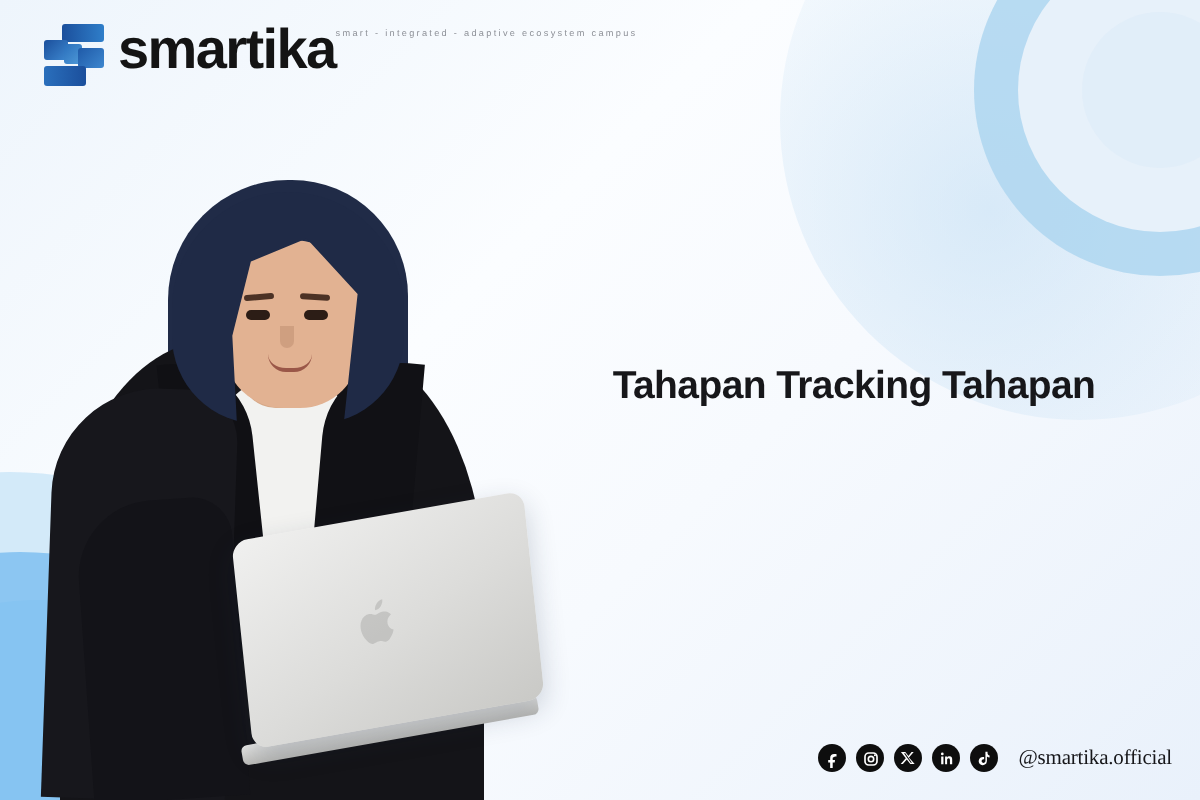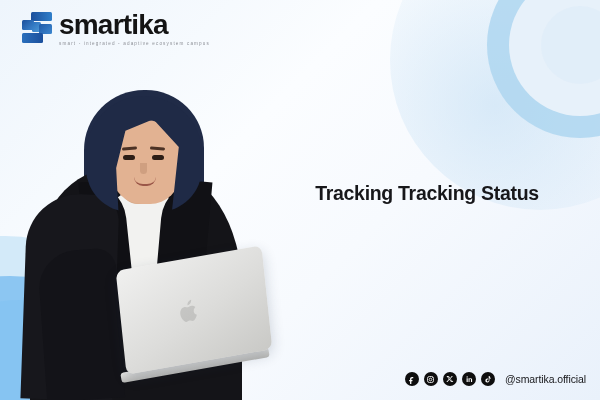--- a/index.html
+++ b/index.html
@@ -98,21 +98,21 @@
     z-index: 6;
   }
   .logo-mark { position: relative; width: 30px; height: 31px; flex: none; }
   .logo-mark span { position: absolute; display: block; border-radius: 1.5px; }
   .lm1 { left: 9px;  top: 0px;  width: 21px; height: 9px;  background: linear-gradient(90deg,#1b4f9c,#2f7ec9); }
   .lm2 { left: 0px;  top: 8px;  width: 12px; height: 10px; background: linear-gradient(135deg,#1b4f9c,#3d87cf); }
   .lm3 { left: 10px; top: 10px; width: 9px;  height: 10px; background: linear-gradient(135deg,#2a6fbc,#4f9ad8); }
   .lm4 { left: 17px; top: 12px; width: 13px; height: 10px; background: linear-gradient(135deg,#1f5aa8,#3d87cf); }
   .lm5 { left: 0px;  top: 21px; width: 21px; height: 10px; background: linear-gradient(90deg,#2a6fbc,#1b4f9c); }
 
-  .logo-text { display: flex; flex-direction: column; }
+  .logo-text { display: flex; flex-direction: row; }
   .logo-word {
     font-size: 28px;
     font-weight: 700;
     letter-spacing: -.8px;
     color: #141414;
     line-height: 28px;
     margin-top: -1px;
   }
   .logo-tag {
     font-size: 4.6px;
@@ -333,20 +333,21 @@
     justify-content: center;
     flex: none;
   }
   .social-icon svg { display: block; }
   .handle {
     margin-left: 5px;
     font-size: 10.5px;
     color: #17171a;
     letter-spacing: -.1px;
     white-space: nowrap;
+    font-family: Liberation Serif, serif;
   }
 </style>
 </head>
 <body>
 
 <div id="poster">
 
   <div class="bg-layer">
     <div class="glow-tr"></div>
     <div class="ring-outer"></div>
@@ -391,21 +392,21 @@
     <div class="laptop-edge"></div>
     <div class="laptop">
       <svg class="laptop-logo" viewBox="0 0 22 25">
         <path fill="#8a8a88" d="M15.6 13.3c0-2.6 2.1-3.8 2.2-3.9-1.2-1.7-3-2-3.7-2-1.6-.2-3.1.9-3.9.9-.8 0-2-.9-3.3-.9-1.7 0-3.3 1-4.1 2.5-1.8 3.1-.5 7.6 1.3 10.1.9 1.2 1.9 2.6 3.2 2.5 1.3-.1 1.8-.8 3.3-.8 1.5 0 2 .8 3.3.8 1.4 0 2.2-1.2 3.1-2.5.7-1 1-1.9 1.3-2.8-2.7-1-2.7-3.8-2.7-3.9zM13.1 4.6c.7-.9 1.2-2.1 1.1-3.3-1 0-2.3.7-3 1.6-.7.8-1.3 2-1.1 3.2 1.1.1 2.3-.6 3-1.5z"></path>
       </svg>
     </div>
     <div class="p-hand"></div>
   </div>
 
   <div class="headline">
-    <span class="headline-line">Tracking Tracking Status</span>
+    <span class="headline-line">Tahapan Tracking Tahapan</span>
   </div>
 
   <div class="social">
     <span class="social-icon">
       <svg width="9" height="9" viewBox="0 0 24 24">
           <path fill="#fff" d="M14.5 8.5h2.2V5.6c-.4-.05-1.7-.16-3.2-.16-3.2 0-5.3 1.9-5.3 5.4v2.4H5.6v3.3h2.6v8.1h3.4v-8.1h2.7l.4-3.3h-3.1v-2.1c0-.95.26-1.6 1.6-1.6z"></path>
         </svg>
     </span>
     <span class="social-icon">
       <svg width="9" height="9" viewBox="0 0 24 24">

